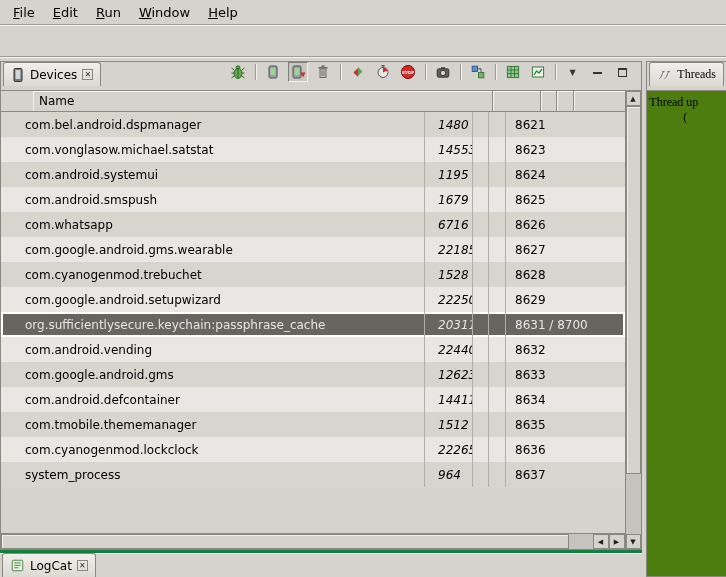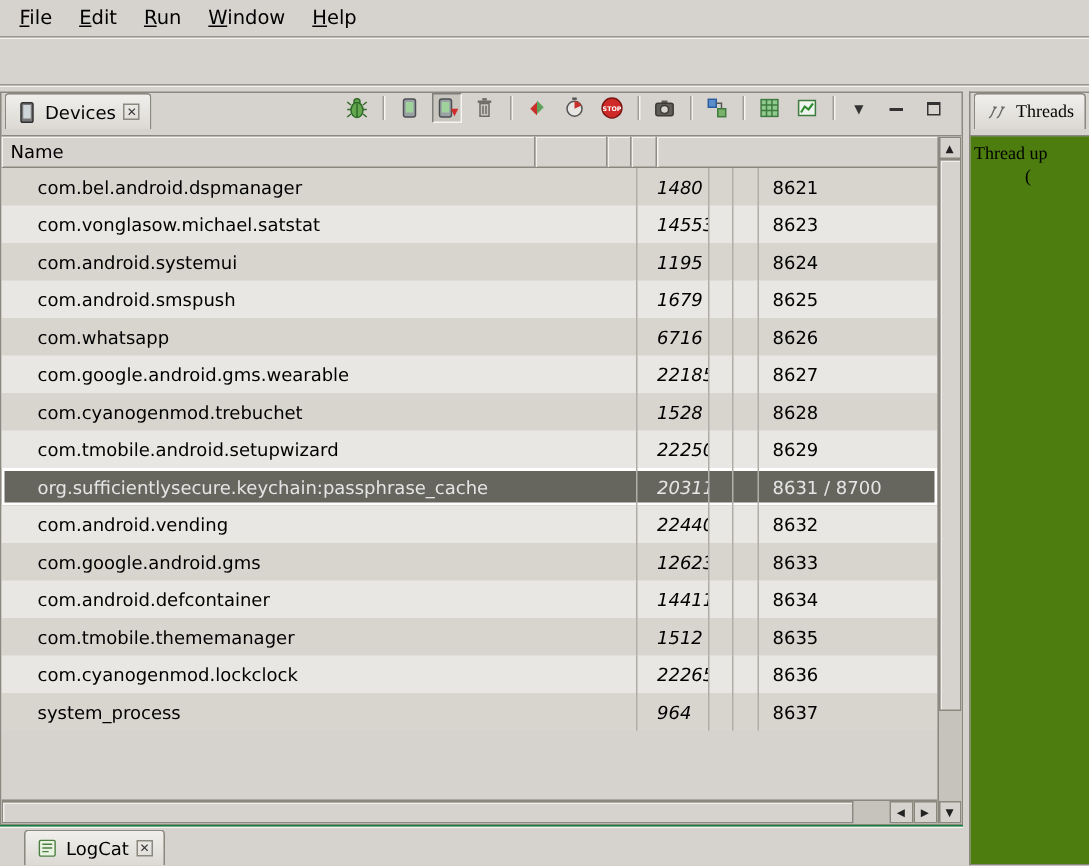--- a/index.html
+++ b/index.html
@@ -52,21 +52,21 @@
   .min-shape { width:9px; height:3px; border-bottom:2px solid #333; }
   .max-shape { width:9px; height:9px; border:1px solid #333; border-top:2px solid #333; }
 
   
   .table { position:relative; flex:1; border-top:1px solid #8a887f; background:#d6d3ce; overflow:hidden; }
   .thead { position:absolute; top:0; left:0; right:16px; height:21px; display:flex; background:#d6d3ce; border-bottom:1px solid #8a887f; }
   .th {
     display:flex; align-items:center; padding-left:6px;
     border-right:1px solid #8f8d85; box-shadow:inset 1px 1px 0 #f3f2f0; cursor:pointer;
   }
-  .th.name { width:356px; } .th.pid { width:48px; } .th.c1 { width:16px; } .th.c2 { width:17px; } .th.port { flex:1; border-right:none; }
+  .th.name { width:460px;margin-left:32px; } .th.pid { width:48px; } .th.c1 { width:16px; } .th.c2 { width:17px; } .th.port { flex:1; border-right:none; }
 
   .tbody { position:absolute; top:21px; left:0; right:16px; bottom:16px; background:#d6d3ce; overflow:hidden; }
   .row { height:25px; display:flex; align-items:stretch; cursor:pointer; }
   .row:nth-child(odd) { background:#d8d5cf; }
   .row:nth-child(even) { background:#e9e7e3; }
   .cell { display:flex; align-items:center; border-right:1px solid #b1aea7; overflow:hidden; white-space:nowrap; }
   .cell.name { width:424px; padding-left:24px; }
   .cell.pid { width:48px; padding-left:13px;font-style:italic; }
   .cell.c1 { width:16px; } .cell.c2 { width:17px; }
   .cell.port { flex:1; padding-left:9px; border-right:none; }
@@ -80,21 +80,21 @@
   .hscroll { position:absolute; left:0; right:16px; bottom:0; height:16px; background:#c6c3bd; border-top:1px solid #8a887f; display:flex; }
   .htrack { flex:1; position:relative; }
   .hthumb { position:absolute; top:0; bottom:0; left:0; width:96%; background:#d6d3ce; border:1px solid #8a887f; box-shadow:inset 1px 1px 0 #f0efec; cursor:grab; }
   .hscroll .sbtn { width:16px; height:100%; }
 
   
   .right-content { flex:1; background:#4d7c0f; border-top:1px solid #8a887f; padding:4px 2px; font-size:12px; overflow:hidden; }
   .threads-line2 { margin-left:34px; }
 
   
-  .bottom-bar { height:27px; border-top:1px solid #15803d; box-shadow:inset 0 1px 0 #f4f3f0; display:flex; align-items:flex-end; padding-left:16px; background:#d6d3ce; }
+  .bottom-bar { height:27px; border-top:3px solid #15803d; box-shadow:inset 0 1px 0 #f4f3f0; display:flex; align-items:flex-end; padding-left:2px; background:#d6d3ce; }
 
   svg { display:block; }
 </style>
 </head>
 <body>
 
 <div class="app">
 
   <div class="menubar">
     <span class="menu-item">File</span>
@@ -280,21 +280,21 @@
               <div class="cell port">8627</div>
             </div>
               <div class="row">
               <div class="cell name">com.cyanogenmod.trebuchet</div>
               <div class="cell pid">1528</div>
               <div class="cell c1"></div>
               <div class="cell c2"></div>
               <div class="cell port">8628</div>
             </div>
               <div class="row">
-              <div class="cell name">com.tmobile.android.setupwizard</div>
+              <div class="cell name">com.google.android.setupwizard</div>
               <div class="cell pid">22250</div>
               <div class="cell c1"></div>
               <div class="cell c2"></div>
               <div class="cell port">8629</div>
             </div>
               <div class="row selected">
               <div class="cell name">org.sufficientlysecure.keychain:passphrase_cache</div>
               <div class="cell pid">20311</div>
               <div class="cell c1"></div>
               <div class="cell c2"></div>

